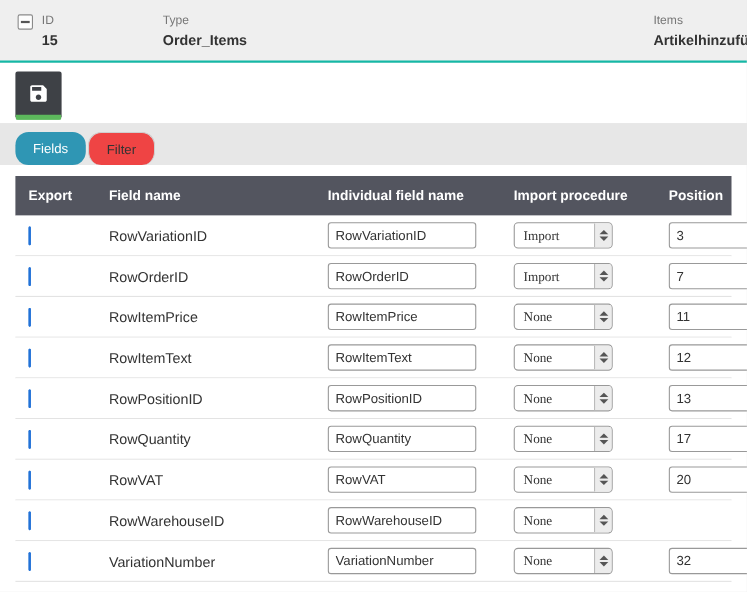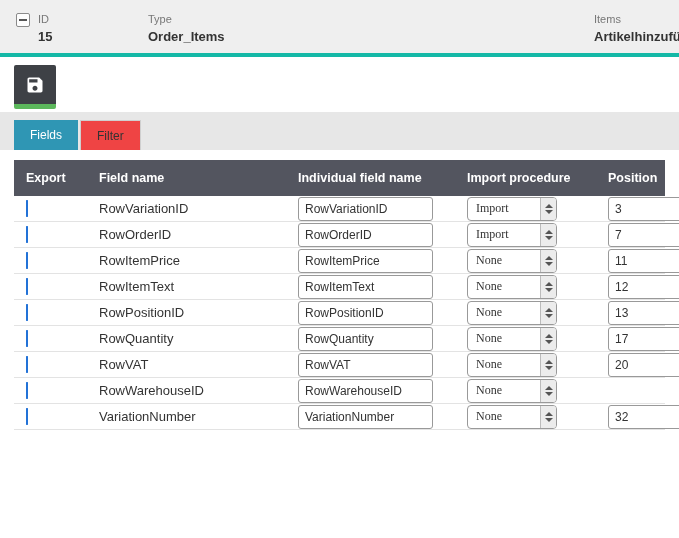--- a/index.html
+++ b/index.html
@@ -1,21 +1,21 @@
 <!DOCTYPE html>
 <html style="--tab-blue: #2f96b4; --cb-blue: #2272d7; --green: #5cb85c; --table-header: #53555f;"><head>
 <meta charset="utf-8">
 <style>
   * { margin:0; padding:0; box-sizing:border-box; }
   html,body { width:679px; height:538px; overflow:hidden;
     font-family:"Liberation Sans", sans-serif; background:#e9e9e9; }
 
   
   .header { position:relative; height:57px; background:#efefef;
-    border-bottom:4px solid #14b8a6; }
+    border-bottom:2px solid #14b8a6; }
   .collapse-box { position:absolute; left:16px; top:13px; width:14px; height:14px;
     border:1px solid #8a8a8a; border-radius:2px; background:#fdfdfd;
     display:flex; align-items:center; justify-content:center; cursor:pointer; }
   .collapse-box .minus { width:8px; height:2px; background:#555; }
   .hcol { position:absolute; top:13px; }
   .hcol .hlabel { font-size:11px; color:#777; }
   .hcol .hvalue { font-size:13px; font-weight:bold; color:#333; margin-top:4px;
     white-space:nowrap; }
   .hcol-id   { left:38px; }
   .hcol-type { left:148px; }
@@ -25,32 +25,32 @@
   .toolbar { height:55px; background:#fff; padding:8px 0 0 14px; }
   .save-btn { width:42px; height:44px; background:#3e4146; border:none;
     border-bottom:5px solid var(--green,#5cb85c); border-radius:2px;
     display:flex; align-items:center; justify-content:center; cursor:pointer; }
   .save-btn svg { width:20px; height:20px; fill:#fff; }
 
   
   .tabstrip { height:38px; background:#e7e7e7; padding:8px 0 0 14px;
     display:flex; align-items:flex-end; }
   .tab { height:30px; padding:0 16px; font-size:12px; display:flex;
-    align-items:center; cursor:pointer; }
+    align-items:center; cursor:pointer;border-radius:12px; }
   .tab.active { background:var(--tab-blue,#2f96b4); color:#fff; }
   .tab.inactive { background:#ef4444; color:#333; border:1px solid #cfcfcf;
     border-bottom:none; margin-left:2px; }
 
   
   .content { background:#fff; padding:10px 14px 0 14px; min-height:391px; }
   .grid-row { display:grid; grid-template-columns:49px 175px 145px 117px 1fr;
     padding-left:12px; align-items:center;gap:24px; }
   .thead { background:#53555f; color:#fff; height:36px; font-size:12.5px;
     font-weight:bold; }
-  .trow { height:26px; border-bottom:1px solid #e3e3e3; font-size:13px;
+  .trow { height:37px; border-bottom:1px solid #e3e3e3; font-size:13px;
     color:#333; background:#fff; }
 
   .checkbox { width:16px; height:16px; border-radius:3px; background:#fff;
     border:1px solid #999; cursor:pointer; position:relative; }
   .checkbox.checked { background:var(--cb-blue,#2272d7); border-color:var(--cb-blue,#2272d7); }
   .checkbox.checked::after { content:"\2713"; color:#fff; font-size:12px;
     font-weight:bold; position:absolute; left:2px; top:0px; }
 
   .fieldname { font-size:13px; color:#333; }
 

